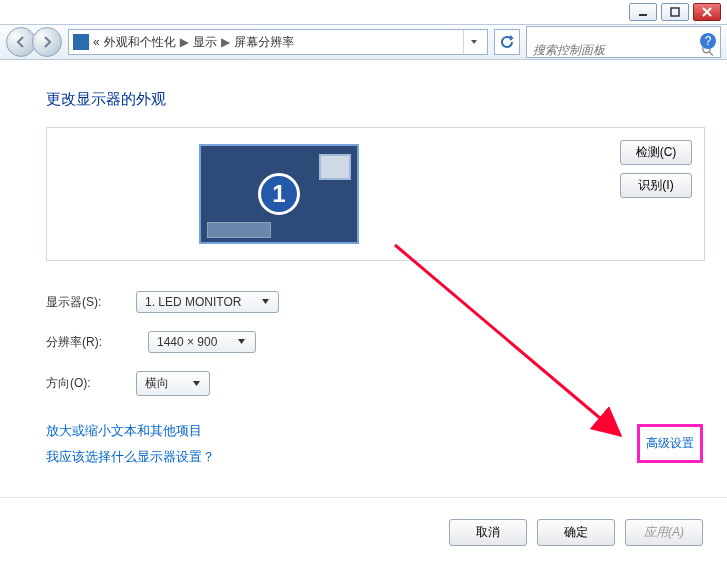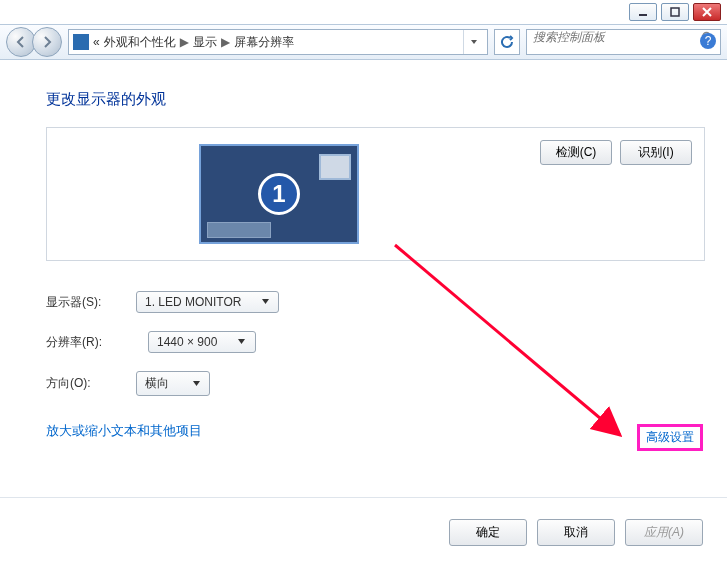--- a/index.html
+++ b/index.html
@@ -18,43 +18,43 @@
     .navcircle { width: 30px; height: 30px; border-radius: 50%; background: radial-gradient(circle at 30% 30%, #fbfbfb, #cdd8e4 60%, #aebccc); border:1px solid #8ea5bd; display:flex; align-items:center; justify-content:center; }
     .navcircle + .navcircle { margin-left: -4px; }
     .navcircle svg{ width:14px; height:14px; stroke:#6d7f93; fill:none; stroke-width:2;}
     .addressbar { flex: 0 0 auto; width: 420px; height: 26px; border:1px solid #9db2c8; background:#fff; display:flex; align-items:center; padding:0 4px; gap:4px; font-size:12px; color:#333; }
     .addressbar .bc-sep { color:#666; }
     .addressbar .bc-icon { width:16px;height:16px;background:#2b6cb0;display:inline-block;}
     .addr-dropdown{ width:20px;height:24px;border-left:1px solid #cfd9e4; display:flex;align-items:center;justify-content:center; margin-left:auto;}
     .addr-dropdown svg{width:8px;height:8px;}
     .refresh { width:26px;height:26px;border:1px solid #9db2c8;background:#fff;display:flex;align-items:center;justify-content:center;}
     .refresh svg{width:14px;height:14px;stroke:#2a6db2;fill:none;stroke-width:2;}
-    .searchbox { flex:1; height:26px; border:1px solid #9db2c8; background:#fff; display:flex; align-items:flex-start; padding:0 6px; }
+    .searchbox { flex:1; height:32px; border:1px solid #9db2c8; background:#fff; display:flex; align-items:flex-end; padding:0 6px; }
     .searchbox input { border:none; outline:none; width:100%; font-size:12px; color:#888; font-style:italic; background:transparent;}
     .searchbox .sicon{width:14px;height:14px;margin-left:4px;}
 
     
     .content { padding: 30px 22px 0 46px; position:relative; }
     h1 { font-size: 15px; font-weight: normal; color: #003399; margin-bottom: 18px; }
 
     .preview-box { border:1px solid #d0d7e0; padding:12px; display:flex; align-items:flex-start; justify-content:space-between; margin-bottom: 30px;}
     .monitor-preview { width:160px; height: 100px; border:2px solid #76a2da; background:#2d4a78; position:relative; margin: 4px auto 4px 140px; display:flex; align-items:center; justify-content:center;}
     .monitor-preview .smallmon { position:absolute; right:6px; top:8px; width:32px; height:26px; border:2px solid #9fb9d8; background:#cfd9e6;}
     .monitor-preview .num { width:42px;height:42px;border-radius:50%;border:3px solid #fff;background:#2458a9;color:#fff;font-size:24px;display:flex;align-items:center;justify-content:center;font-weight:bold; position:relative; z-index:2;}
     .monitor-preview .taskbar { position:absolute; bottom:4px; left:6px; width:64px; height:16px; background:#6b87ab; border:1px solid #8aa2c2;}
-    .side-buttons { display:flex; flex-direction:row; gap:8px;}
+    .side-buttons { display:flex; flex-direction:column; gap:8px;}
     .btn { min-width:72px; padding:3px 12px; font-size:12px; background:linear-gradient(#fdfdfd,#e6e9ed); border:1px solid #9aa7b5; border-radius:3px; text-align:center; cursor:default; }
 
     .form-row { display:flex; align-items:center; margin-bottom: 18px; font-size:12px; color:#333;}
     .form-row .label { width: 90px; }
     .select { border:1px solid #9aa7b5; border-radius:3px; background:linear-gradient(#fdfdfd,#ecf0f4); padding:3px 8px; display:flex; align-items:center; gap:20px; font-size:12px;}
     .select .arrow svg{width:9px;height:9px;}
     .select.w1{min-width:140px;} .select.w2{min-width:108px;margin-left:12px;} .select.w3{min-width:74px;justify-content:space-between;}
 
-    .adv-link { position:absolute; right:24px; top: 364px; color:#0066cc; font-size:12px; border:3px solid #ff1ec2; padding:2px 6px; background:#fff;}
+    .adv-link { position:absolute; right:24px; top: 364px; color:#0066cc; font-size:12px; border:3px solid #ff1ec2; padding:8px 6px; background:#fff;}
     
     .links { margin-top: 26px; font-size:13px;}
     .links a { color:#0066cc; text-decoration:none; display:block; margin-bottom:8px;}
 
     
     .anno-arrow { position:absolute; top:180px; left:390px; width: 260px; height: 220px; pointer-events:none;}
     .anno-arrow svg{ width:100%; height:100%; }
 
     hr.sep { border:none; border-top:1px solid #dfe5ec; margin: 18px 0 10px 0; position:absolute; left:0; right:0; bottom:58px;}
 
@@ -177,33 +177,34 @@
       <span class="arrow"><svg viewBox="0 0 9 9">
             <path d="M1 2 L4.5 7 L8 2" fill="#333"></path>
           </svg></span>
     </div>
   </div>
 
   <a class="adv-link">高级设置</a>
 
   <div class="links">
     <a>放大或缩小文本和其他项目</a>
+    <a>我应该选择什么显示器设置？</a>
   </div>
 
   <div class="anno-arrow">
     <svg viewBox="0 0 260 220">
       <defs>
           <marker id="ah" markerWidth="12" markerHeight="12" refX="9" refY="5" orient="auto">
             <path d="M0 0 L10 5 L0 10 z" fill="#ff0033"></path>
           </marker>
         </defs>
       <line x1="5" y1="5" x2="230" y2="195" stroke="#ff0033" stroke-width="3" marker-end="url(#ah)"></line>
     </svg>
   </div>
 </div>
 
 <hr class="sep">
 
 <div class="footer-buttons">
+  <div class="btn">取消</div>
   <div class="btn">确定</div>
-  <div class="btn">取消</div>
   <div class="btn disabled">应用(A)</div>
 </div>
 
 </body></html>

